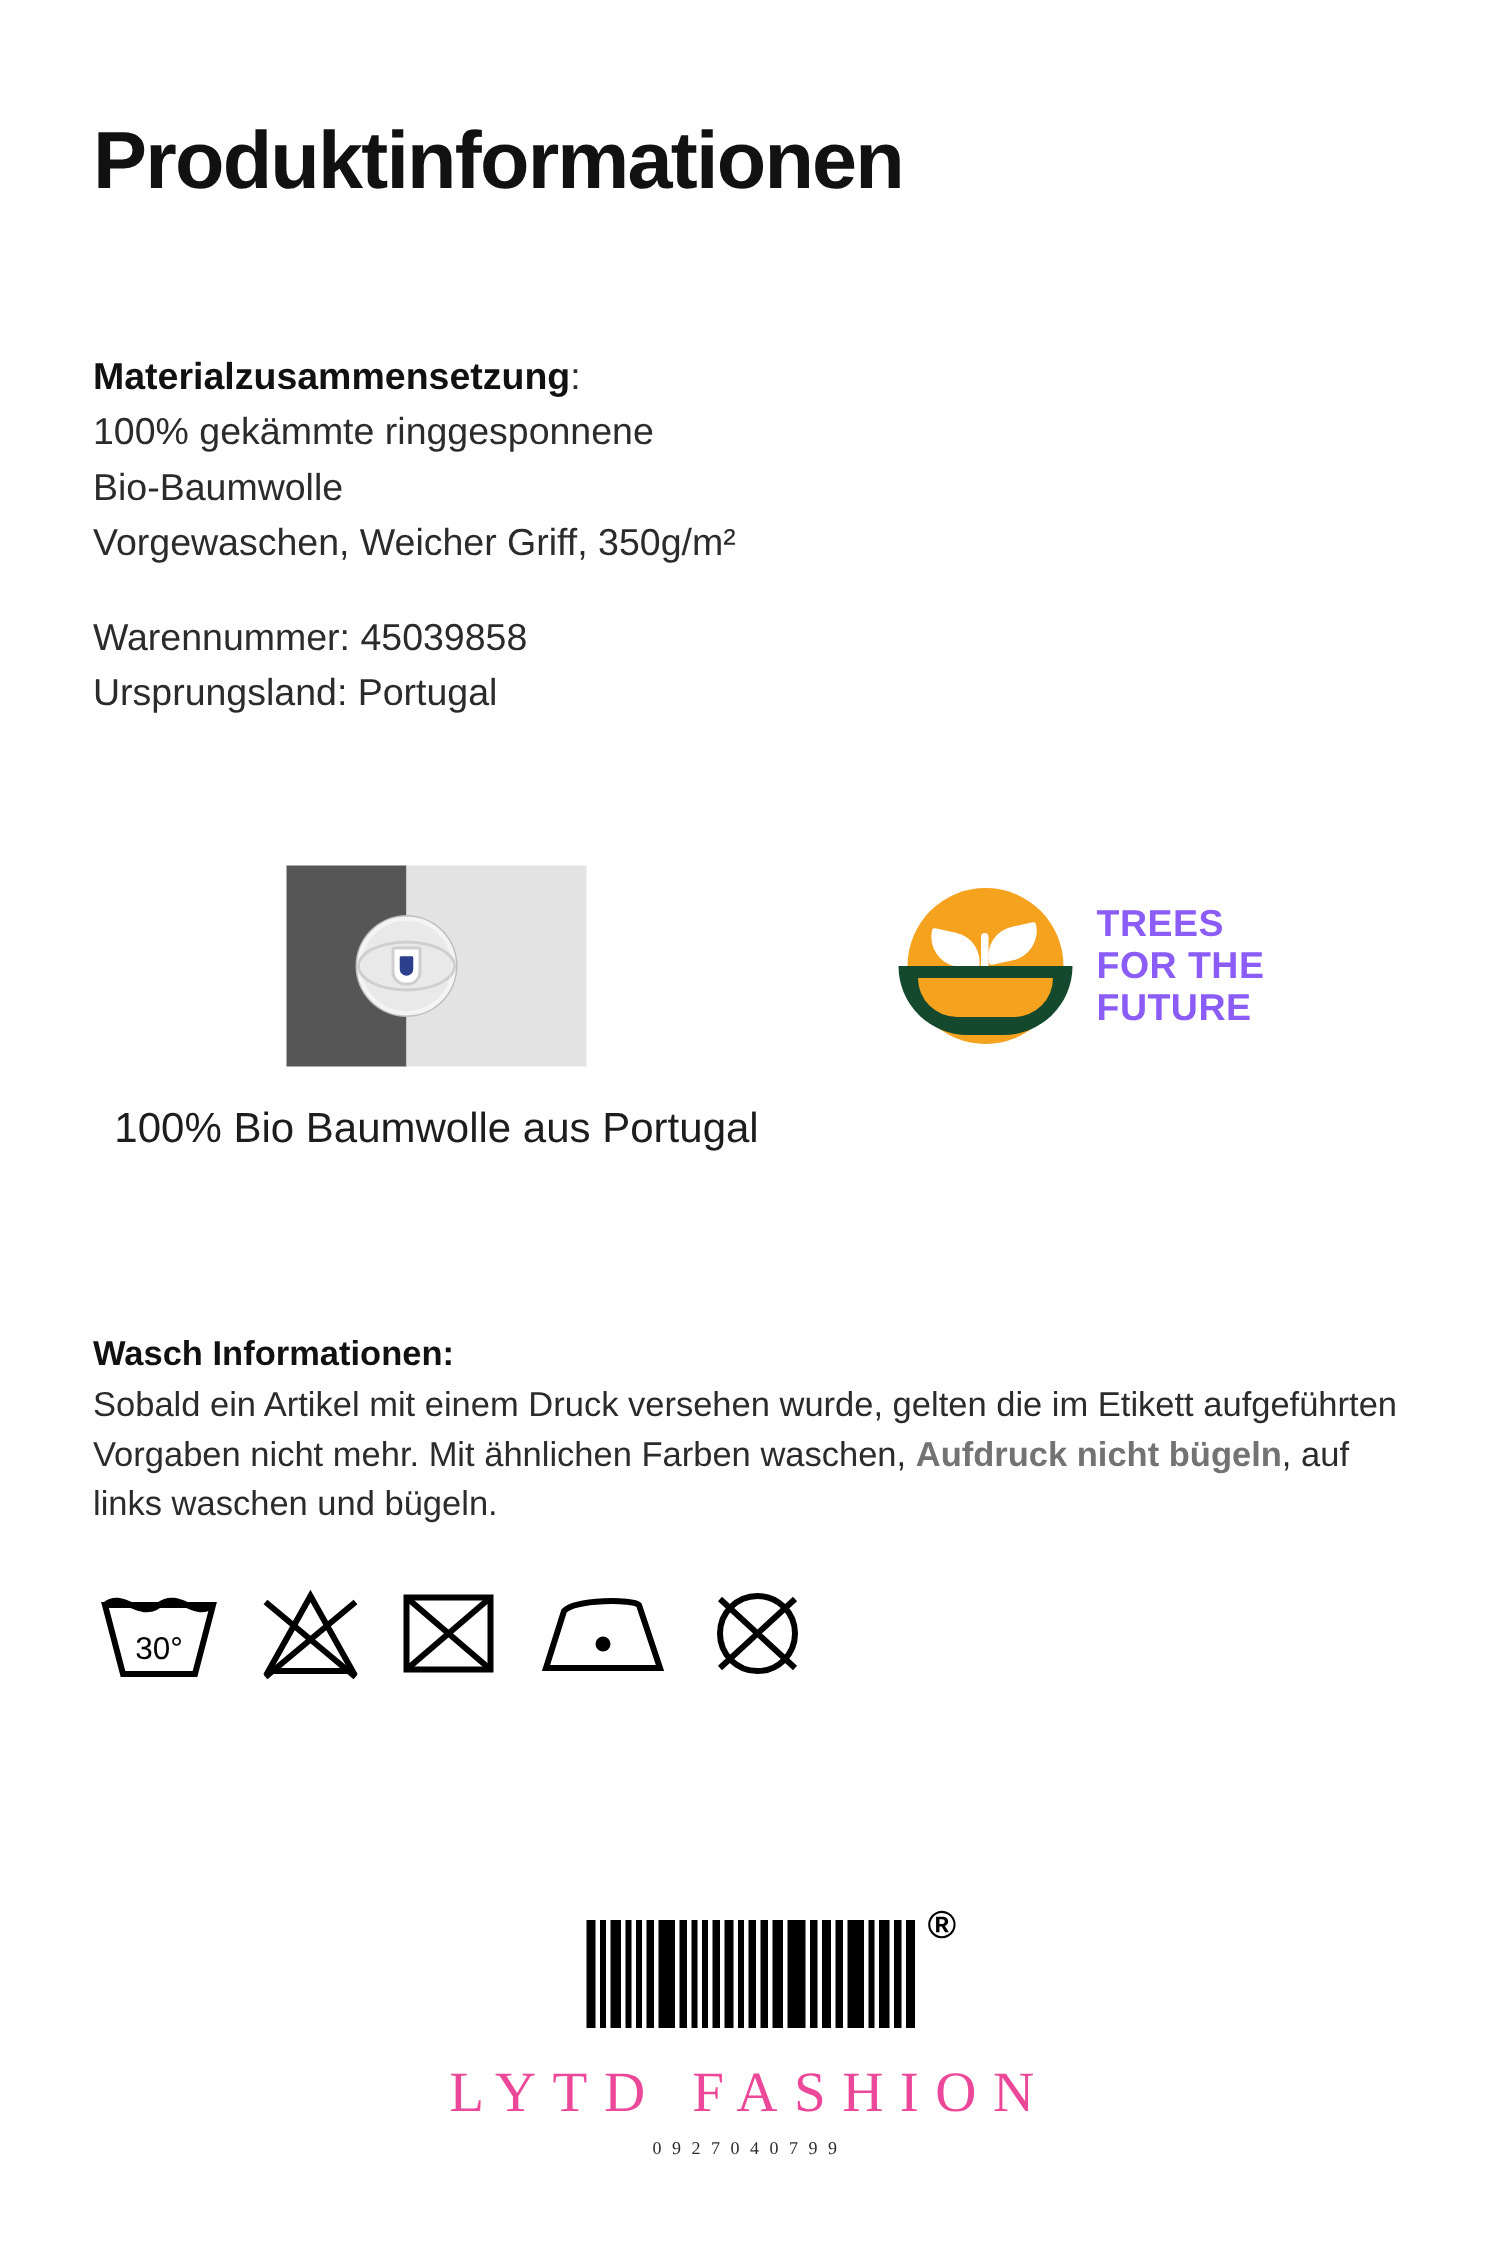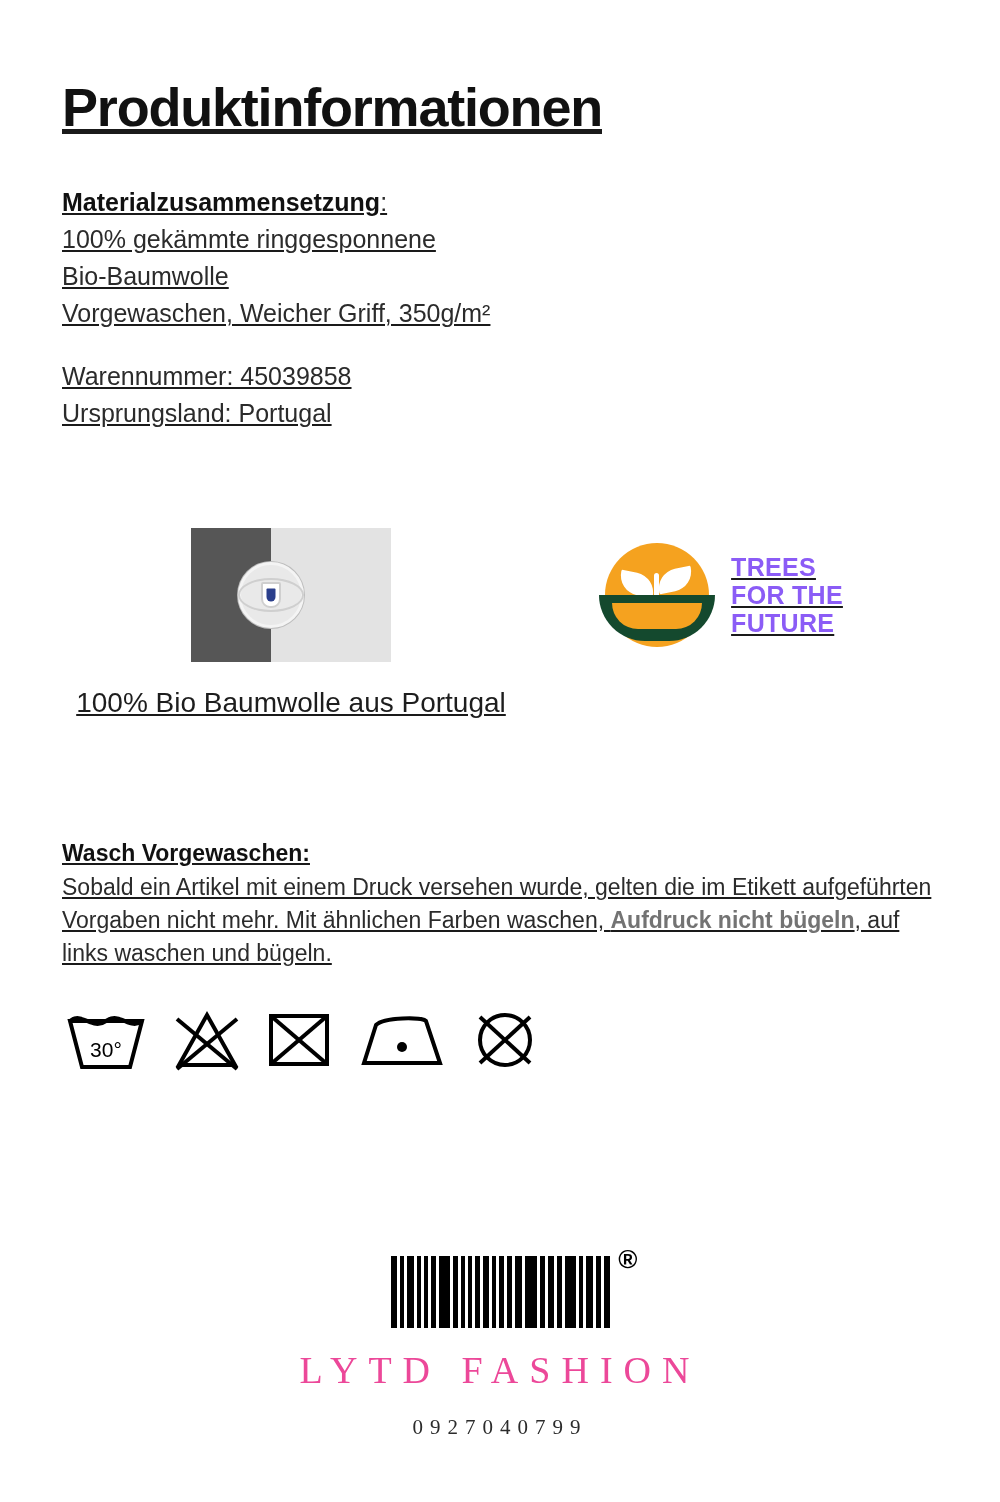--- a/index.html
+++ b/index.html
@@ -14,37 +14,36 @@
     position: relative;
     font-family: "Liberation Sans", sans-serif;
     color: #1a1a1a;
     overflow: hidden;
   }
   .page {
     width: 1000px;
     height: 1502px;
     position: relative;
     padding: 0 62px;
-    text-decoration: underline;
   }
 
   
   .title {
     font-size: 54px;
     font-weight: 800;
     letter-spacing: -1.2px;
     line-height: 1.1;
     margin: 0;
     padding-top: 78px;
     color: #111111;
   }
 
   
   .material-block {
-    margin-top: 47px;
+    margin-top: 96px;
     font-size: 25px;
     line-height: 1.48;
     color: #2b2b2b;
   }
   .material-heading {
     font-weight: 700;
     color: #111;
   }
   .material-line { display: block; }
   .spacer-line { display: block; height: 26px; }
@@ -229,23 +228,23 @@
     color: #000;
   }
   .brand-name {
     margin-top: 16px;
     font-family: "Liberation Serif", serif;
     font-size: 38px;
     letter-spacing: 11px;
     color: #ec4899;
   }
   .brand-number {
-    margin-top: 23px;
+    margin-top: 8px;
     font-family: "Liberation Serif", serif;
-    font-size: 21px;
+    font-size: 12px;
     letter-spacing: 7px;
     color: #2b2b2b;
   }
 </style>
 </head>
 <body>
 
 <div class="page">
 
   <h1 class="title">Produktinformationen</h1>
@@ -286,21 +285,21 @@
           <span style="display:block">TREES</span>
           <span style="display:block">FOR THE</span>
           <span style="display:block">FUTURE</span>
         </span>
       </div>
     </div>
 
   </div>
 
   <div class="wash">
-    <p class="wash-title">Wasch Vorgewaschen:</p>
+    <p class="wash-title">Wasch Informationen:</p>
     <p class="wash-text"><span>Sobald ein Artikel mit einem Druck versehen wurde, gelten die im Etikett aufgeführten Vorgaben nicht mehr. Mit ähnlichen Farben waschen, </span><b>Aufdruck nicht bügeln</b><span>, auf links waschen und bügeln.</span></p>
 
     <div class="care-symbols">
 
       <svg width="84" height="66" viewBox="0 0 84 66">
         <path d="M6 14 L78 14 L66 60 L18 60 Z" fill="none" stroke="#000" stroke-width="4"></path>
         <path d="M6 14 C18 4, 28 24, 42 14 C56 4, 66 24, 78 14" fill="none" stroke="#000" stroke-width="4"></path>
         <text x="42" y="50" font-family="Liberation Sans, sans-serif" font-size="21" text-anchor="middle" fill="#000">30°</text>
       </svg>
 

